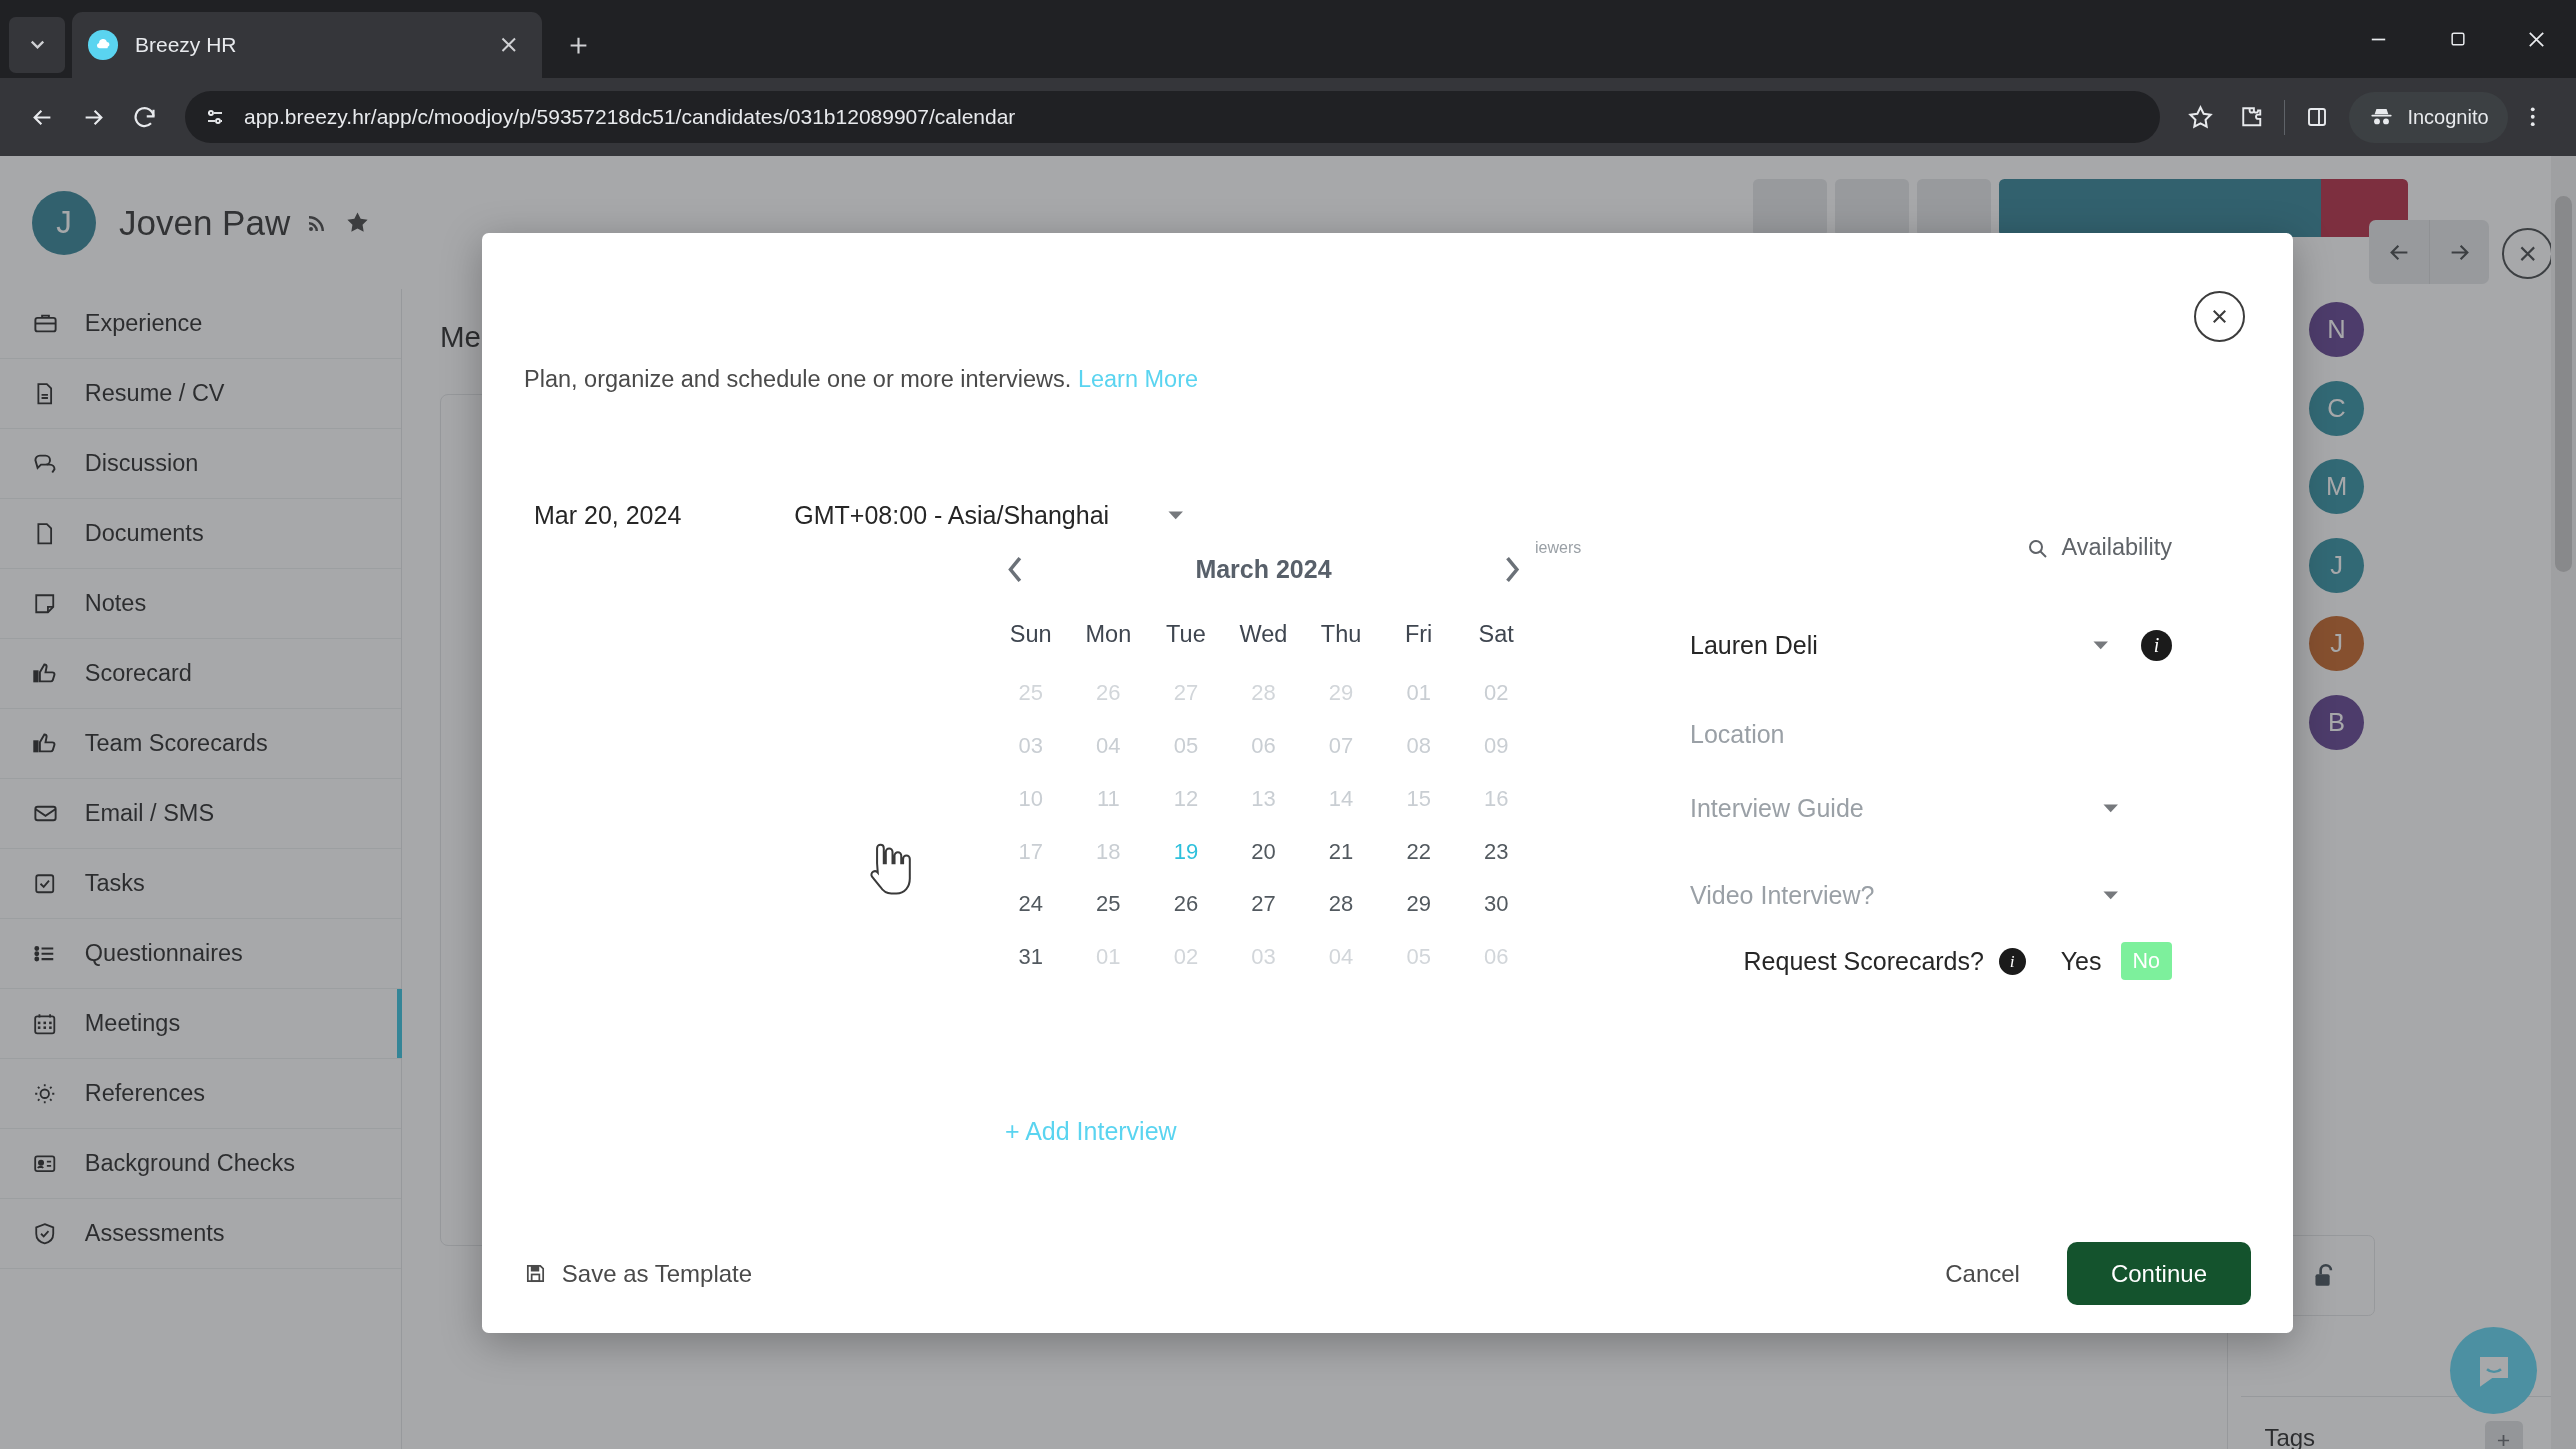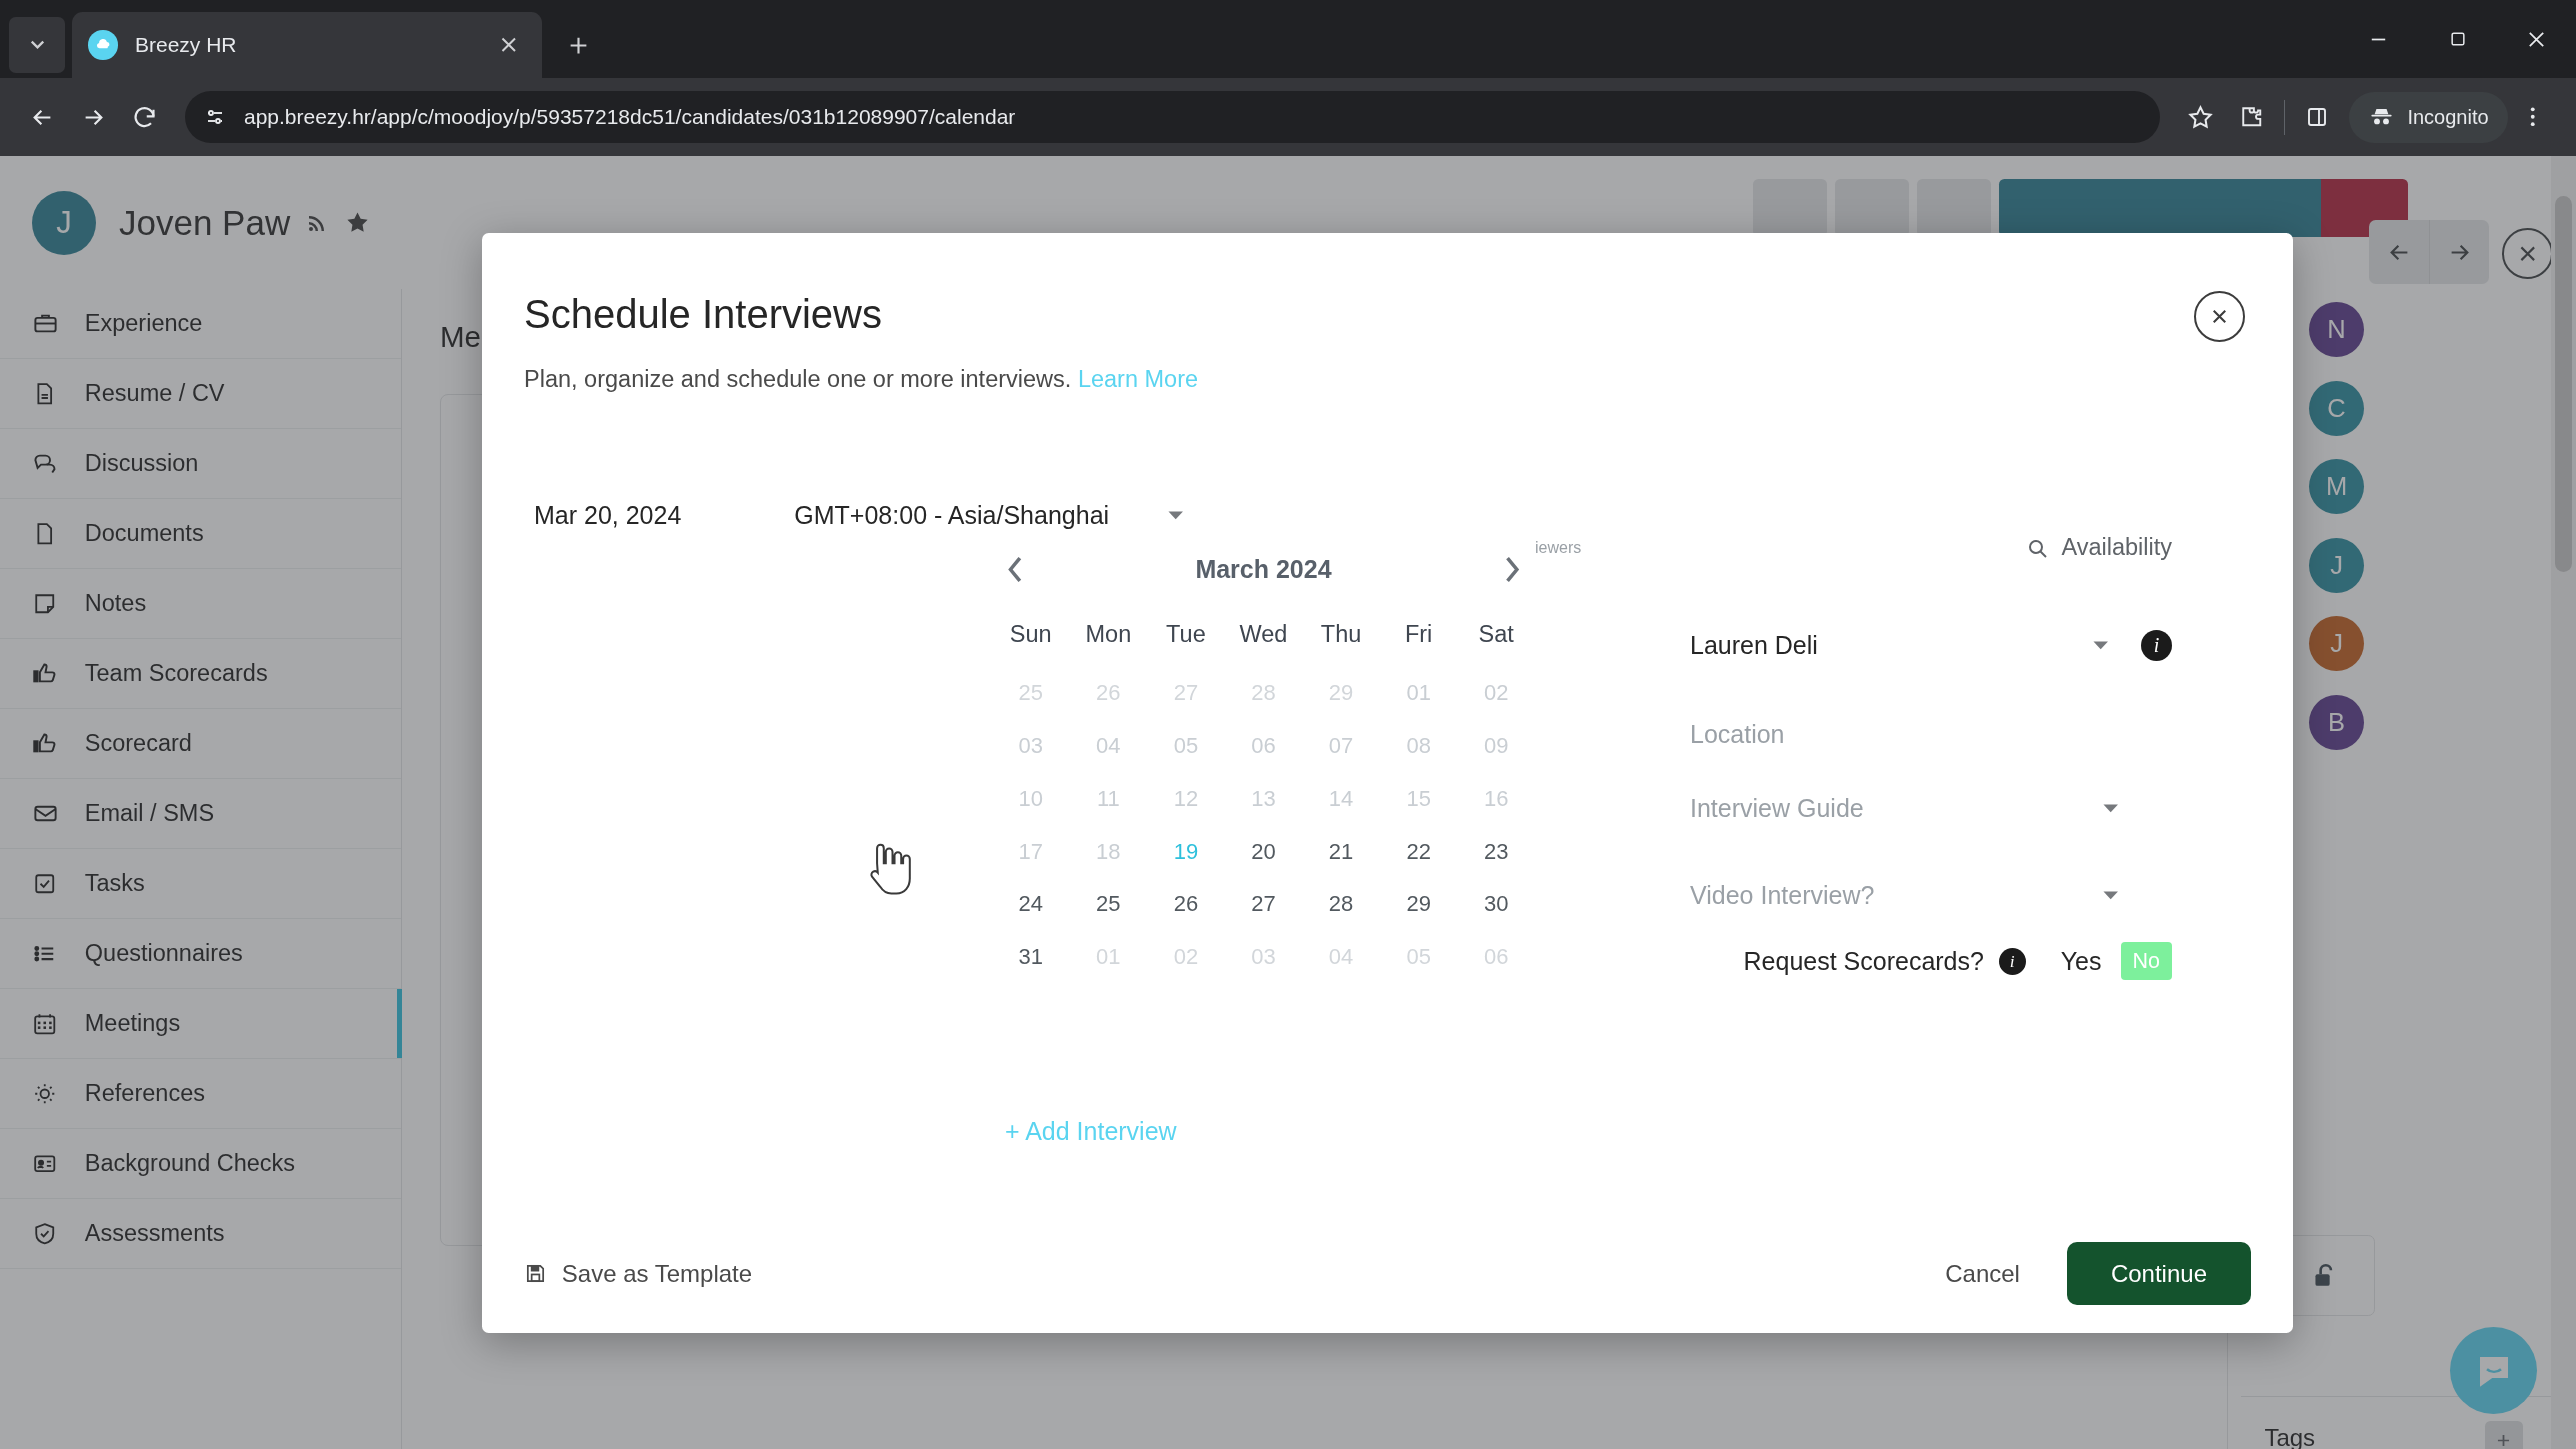--- a/index.html
+++ b/index.html
@@ -501,30 +501,30 @@
           </span>
         <span class="nav-lbl">Notes</span>
       </div>
       <div class="nav-item">
         <span class="nav-ico">
             <svg width="27" height="27" viewBox="0 0 24 24" stroke="currentColor" stroke-width="1.7" fill="none">
               <rect x="2" y="10" width="3" height="9" fill="currentColor"></rect>
               <path d="M7 19v-8l4-7a2 2 0 012 2l-1 5h6a2 2 0 012 2l-1.6 5a2 2 0 01-2 1z"></path>
             </svg>
           </span>
-        <span class="nav-lbl">Team Scorecards</span>
+        <span class="nav-lbl">Scorecard</span>
       </div>
       <div class="nav-item">
         <span class="nav-ico">
             <svg width="27" height="27" viewBox="0 0 24 24" stroke="currentColor" stroke-width="1.7" fill="none">
               <rect x="2" y="10" width="3" height="9" fill="currentColor"></rect>
               <path d="M7 19v-8l4-7a2 2 0 012 2l-1 5h6a2 2 0 012 2l-1.6 5a2 2 0 01-2 1z"></path>
             </svg>
           </span>
-        <span class="nav-lbl">Scorecard</span>
+        <span class="nav-lbl">Team Scorecards</span>
       </div>
       <div class="nav-item">
         <span class="nav-ico">
             <svg width="27" height="27" viewBox="0 0 24 24" stroke="currentColor" stroke-width="1.7" fill="none">
               <rect x="3" y="6" width="18" height="12" rx="2"></rect>
               <path d="M3 8l9 6 9-6"></path>
             </svg>
           </span>
         <span class="nav-lbl">Email / SMS</span>
       </div>
@@ -643,21 +643,20 @@
       <svg width="42" height="42" viewBox="0 0 24 24" fill="#ffffff">
         <path d="M4 4h16v12h-9l-7 5z"></path>
         <path d="M8 11c2.2 2 5.8 2 8 0" stroke="#5ad4f0" stroke-width="1.4" fill="none"></path>
       </svg>
     </div>
   </div>
 
   <div class="overlay"></div>
 
   <div class="modal">
-    <div class="modal-title">Schedule Interviews</div>
     <div class="modal-sub">
       <span>Plan, organize and schedule one or more interviews.</span>
       <a href="#">Learn More</a>
     </div>
     <div class="modal-close">
       <svg width="23" height="23" viewBox="0 0 24 24" stroke="currentColor" stroke-width="2.2" fill="none">
           <path d="M6 6l12 12M18 6L6 18"></path>
         </svg>
     </div>
 

